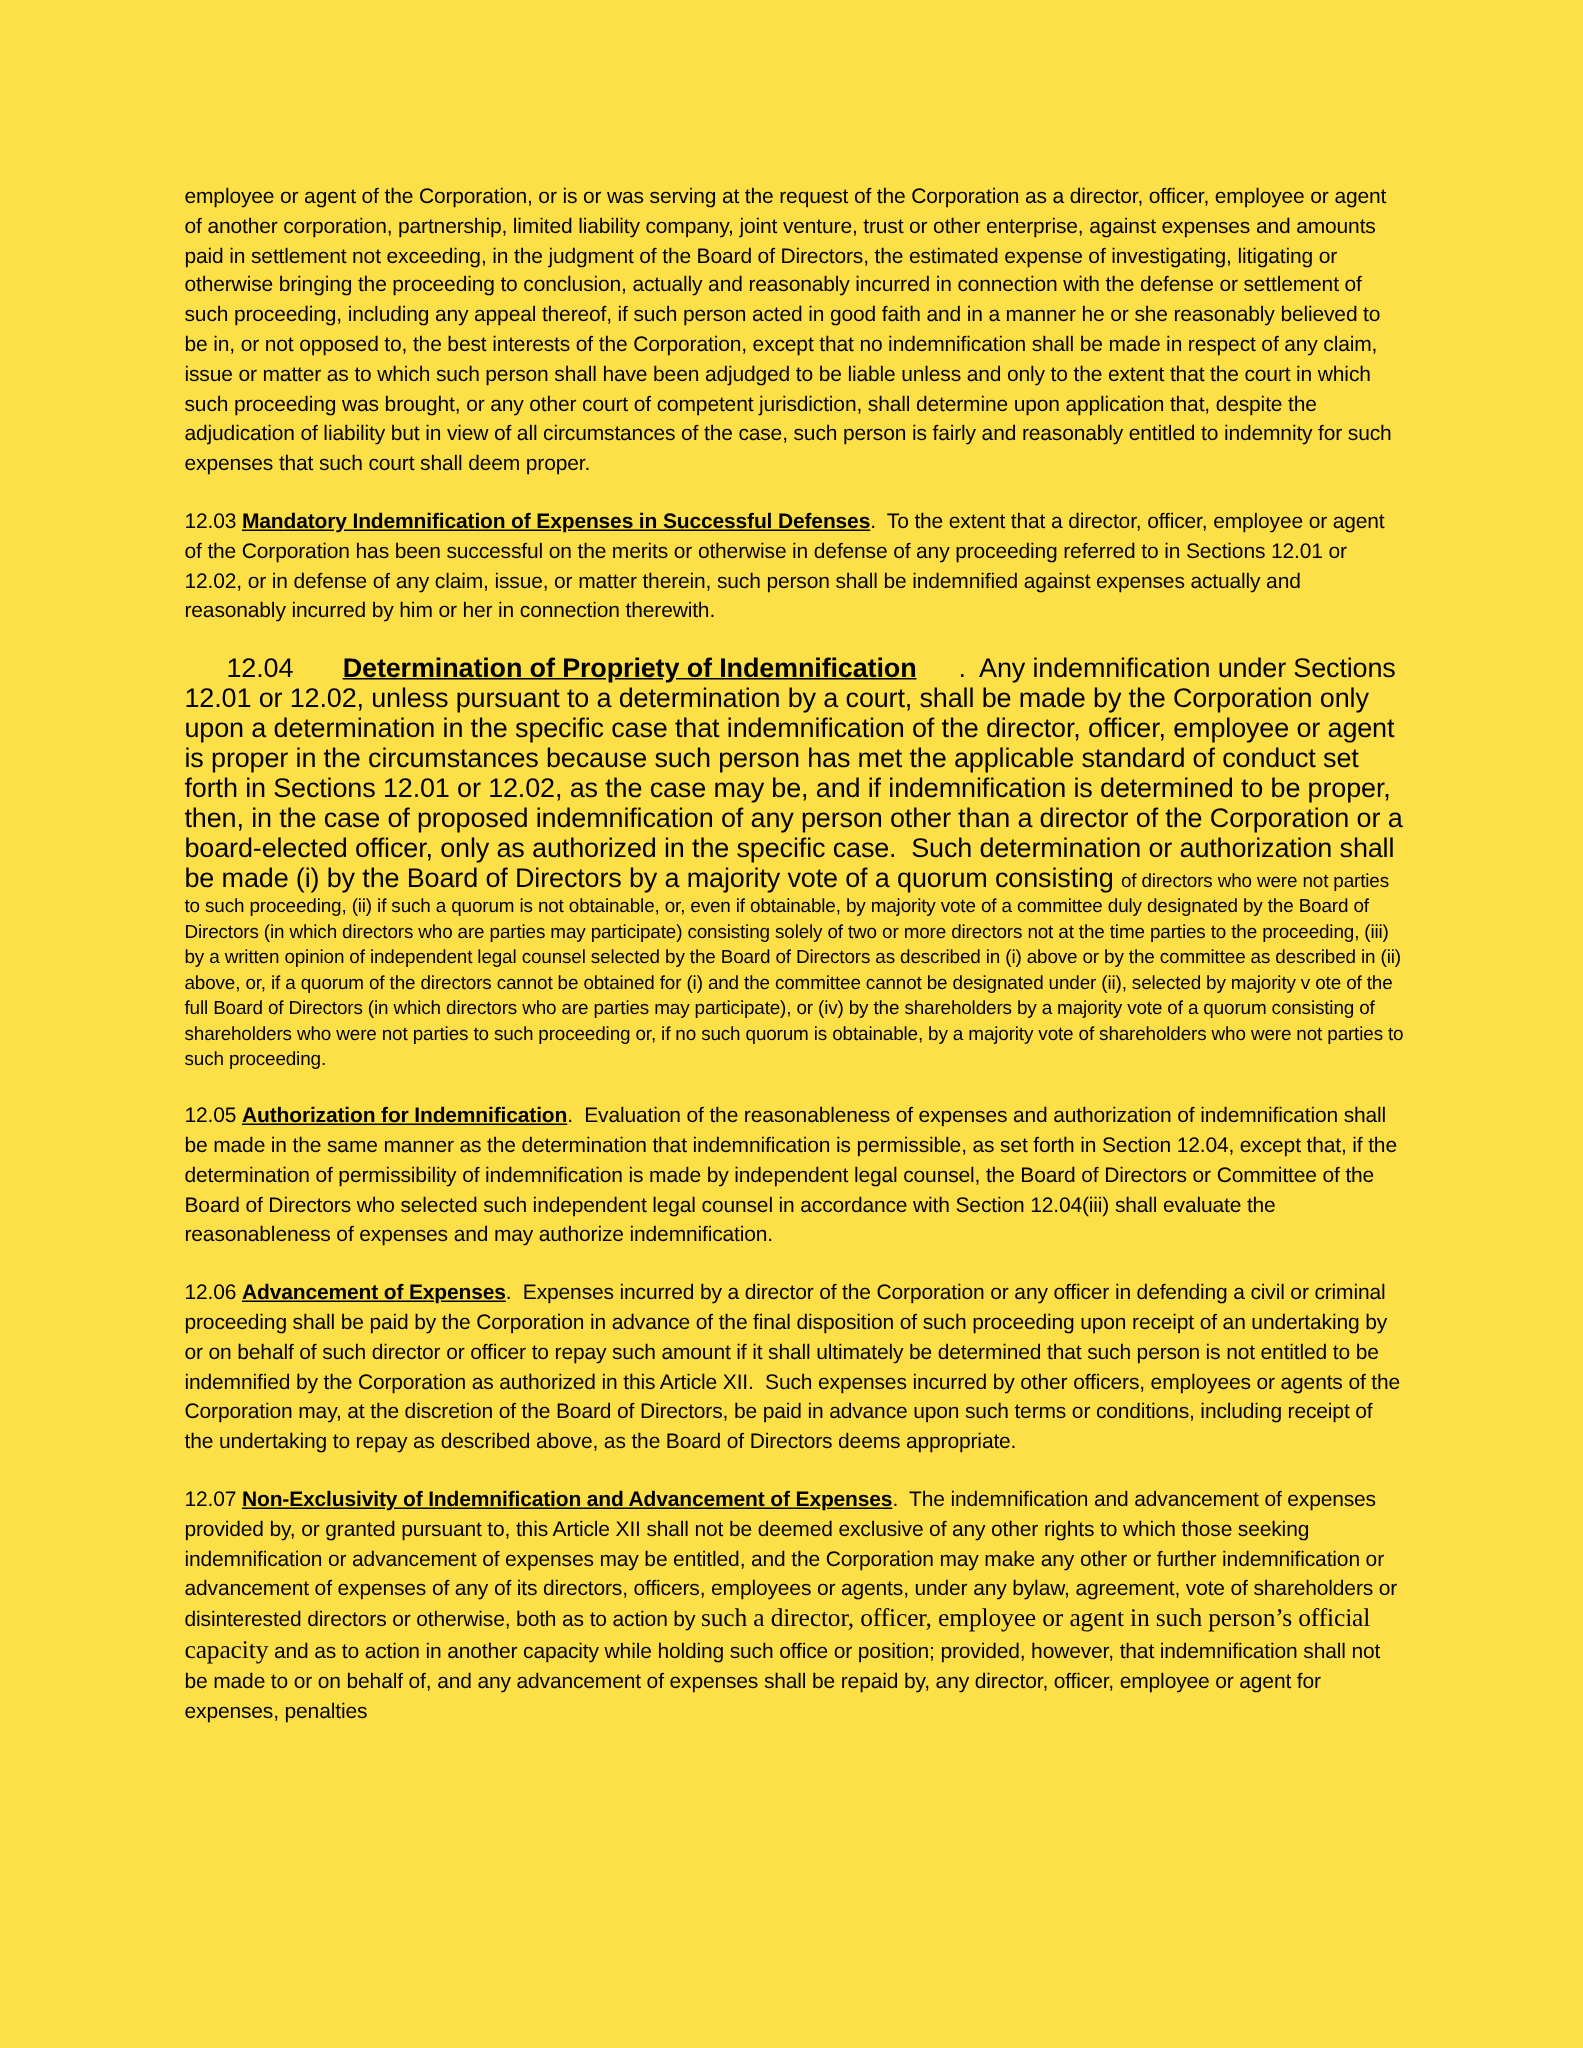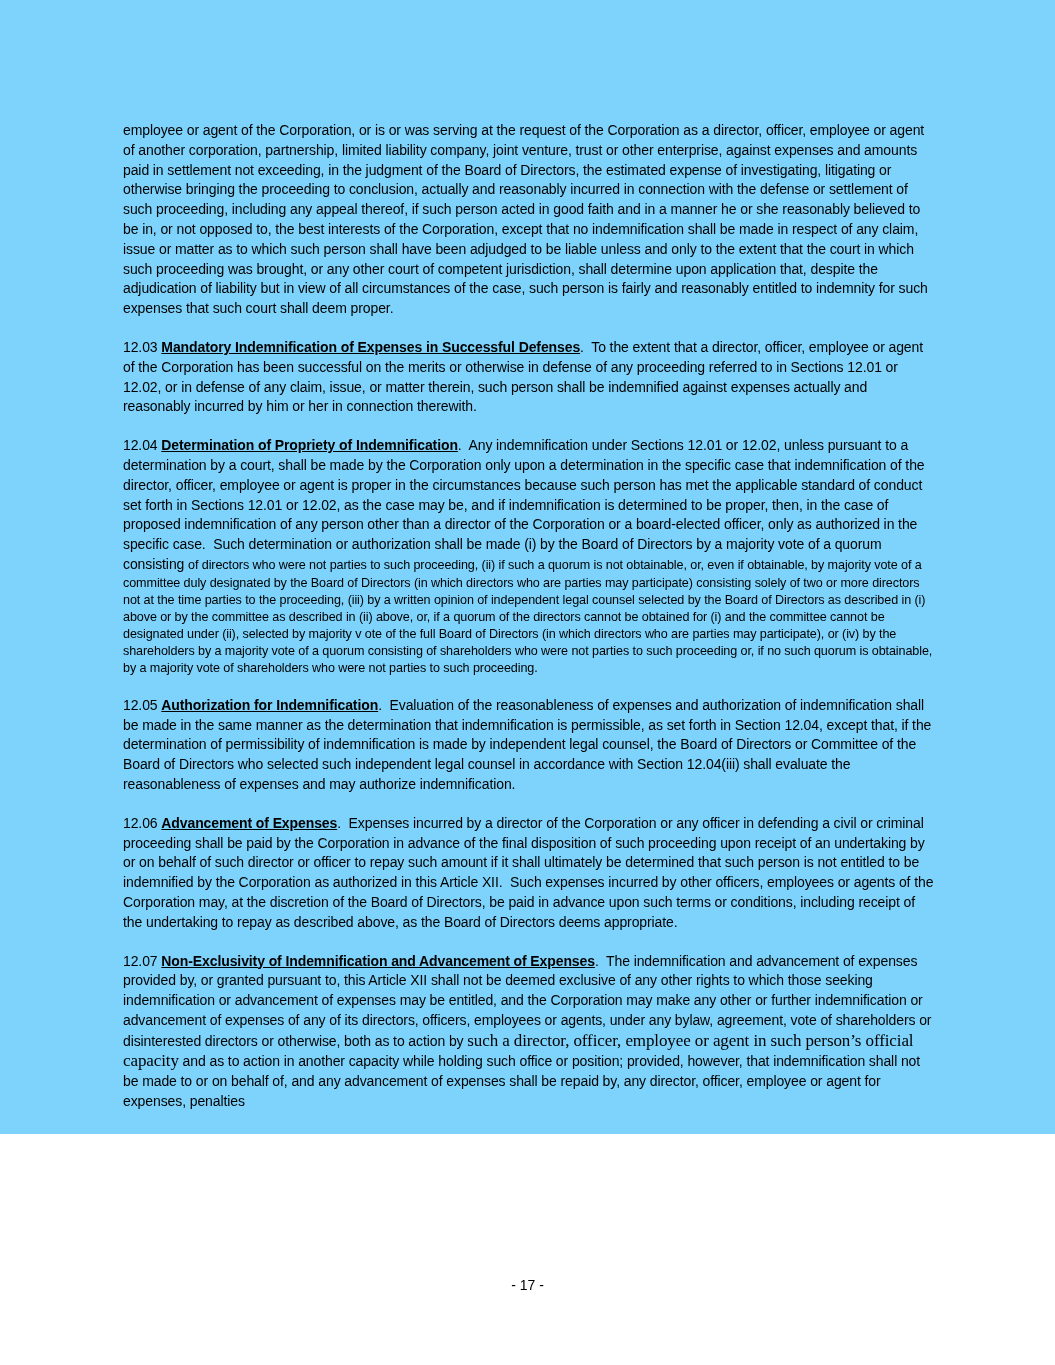--- a/index.html
+++ b/index.html
@@ -8,22 +8,22 @@
     width: 1055px;
     height: 1365px;
     font-family: "Liberation Sans", "DejaVu Sans", sans-serif;
     color: #000000;
     position: relative;
     overflow: hidden;
   }
   .page {
     position: relative;
     width: 1055px;
-    height: 1134px;
-    background: #7dd3fc;
+    height: 1365px;
+    background: #fde047;
   }
   .content {
     position: absolute;
     left: 123px;
     top: 121px;
     width: 813px;
   }
   .para {
     font-size: 14px;
     line-height: 19.8px;
@@ -31,22 +31,23 @@
     white-space: pre-wrap;
     margin-bottom: 19px;
     text-align: left;
   }
   
   .para.mixed {
     font-size: 12.6px;
     line-height: 17px;
   }
   .para.mixed .lg {
-    font-size: 14px;
+    font-size: 18px;
     line-height: 19.8px;
+    margin-left: 28px;
   }
   .u { text-decoration: underline; font-weight: bold; }
   .serif {
     font-family: "Liberation Serif", "DejaVu Serif", serif;
     font-size: 17px;
   }
   .footer {
     position: absolute;
     left: 0;
     right: 0;
@@ -69,14 +70,13 @@
     <p class="para mixed"><span class="lg">12.04 </span><span class="lg u">Determination of Propriety of Indemnification</span><span class="lg">.  Any indemnification under Sections 12.01 or 12.02, unless pursuant to a determination by a court, shall be made by the Corporation only upon a determination in the specific case that indemnification of the director, officer, employee or agent is proper in the circumstances because such person has met the applicable standard of conduct set forth in Sections 12.01 or 12.02, as the case may be, and if indemnification is determined to be proper, then, in the case of proposed indemnification of any person other than a director of the Corporation or a board-elected officer, only as authorized in the specific case.  Such determination or authorization shall be made (i) by the Board of Directors by a majority vote of a quorum consisting </span><span>of directors who were not parties to such proceeding, (ii) if such a quorum is not obtainable, or, even if obtainable, by majority vote of a committee duly designated by the Board of Directors (in which directors who are parties may participate) consisting solely of two or more directors not at the time parties to the proceeding, (iii) by a written opinion of independent legal counsel selected by the Board of Directors as described in (i) above or by the committee as described in (ii) above, or, if a quorum of the directors cannot be obtained for (i) and the committee cannot be designated under (ii), selected by majority v ote of the full Board of Directors (in which directors who are parties may participate), or (iv) by the shareholders by a majority vote of a quorum consisting of shareholders who were not parties to such proceeding or, if no such quorum is obtainable, by a majority vote of shareholders who were not parties to such proceeding.</span></p>
 
     <p class="para"><span>12.05 </span><span class="u">Authorization for Indemnification</span><span>.  Evaluation of the reasonableness of expenses and authorization of indemnification shall be made in the same manner as the determination that indemnification is permissible, as set forth in Section 12.04, except that, if the determination of permissibility of indemnification is made by independent legal counsel, the Board of Directors or Committee of the Board of Directors who selected such independent legal counsel in accordance with Section 12.04(iii) shall evaluate the reasonableness of expenses and may authorize indemnification.</span></p>
 
     <p class="para"><span>12.06 </span><span class="u">Advancement of Expenses</span><span>.  Expenses incurred by a director of the Corporation or any officer in defending a civil or criminal proceeding shall be paid by the Corporation in advance of the final disposition of such proceeding upon receipt of an undertaking by or on behalf of such director or officer to repay such amount if it shall ultimately be determined that such person is not entitled to be indemnified by the Corporation as authorized in this Article XII.  Such expenses incurred by other officers, employees or agents of the Corporation may, at the discretion of the Board of Directors, be paid in advance upon such terms or conditions, including receipt of the undertaking to repay as described above, as the Board of Directors deems appropriate.</span></p>
 
     <p class="para"><span>12.07 </span><span class="u">Non-Exclusivity of Indemnification and Advancement of Expenses</span><span>.  The indemnification and advancement of expenses provided by, or granted pursuant to, this Article XII shall not be deemed exclusive of any other rights to which those seeking indemnification or advancement of expenses may be entitled, and the Corporation may make any other or further indemnification or advancement of expenses of any of its directors, officers, employees or agents, under any bylaw, agreement, vote of shareholders or disinterested directors or otherwise, both as to action by </span><span class="serif">such a director, officer, employee or agent in such person’s official capacity</span><span> and as to action in another capacity while holding such office or position; provided, however, that indemnification shall not be made to or on behalf of, and any advancement of expenses shall be repaid by, any director, officer, employee or agent for expenses, penalties</span></p>
 
   </div>
 
-  <div class="footer">- 17 -</div>
 </div>
 
 </body></html>

